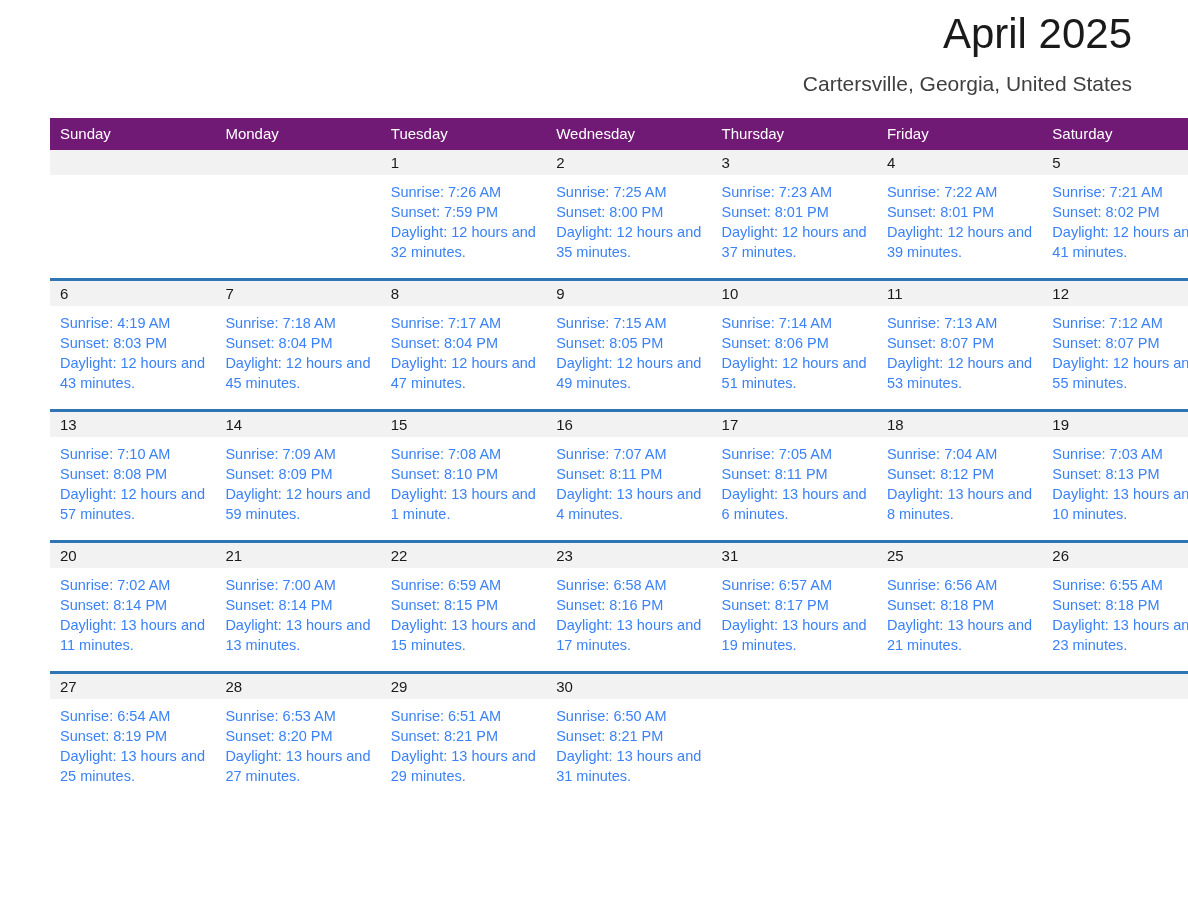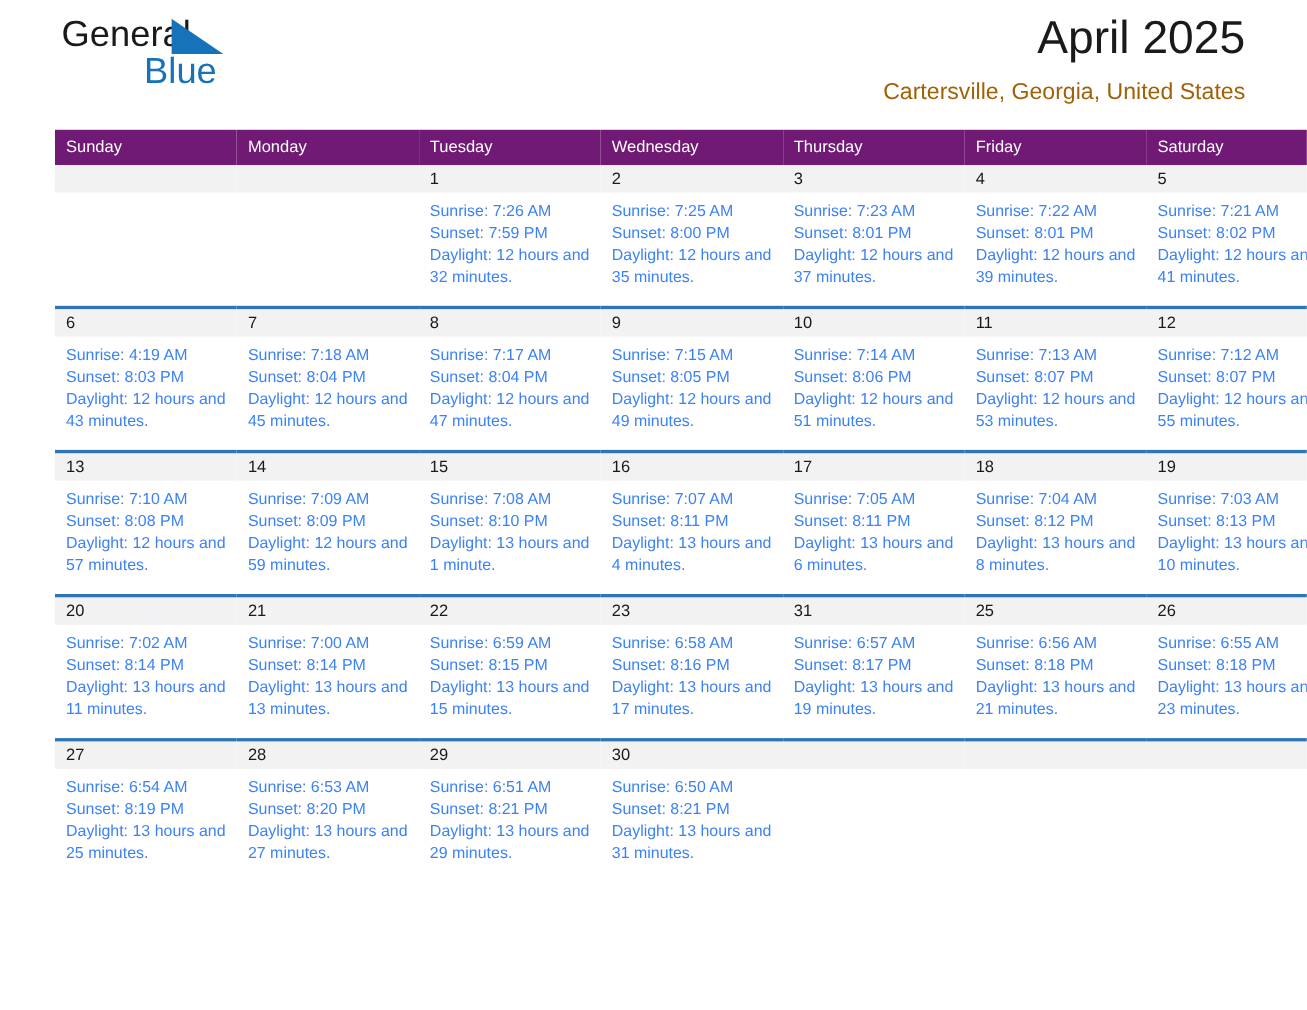--- a/index.html
+++ b/index.html
@@ -69,21 +69,21 @@
     text-align: right;
   }
   .month-title {
     font-size: 42px;
     color: #1a1a1a;
     line-height: 56px;
     white-space: nowrap;
   }
   .location {
     font-size: 21px;
-    color: #a16207;
+    color: #404040;
     line-height: 28px;
     margin-top: 8px;
     white-space: nowrap;
   }
 
   
   .calendar {
     width: 1088px;
     border-collapse: collapse;
     table-layout: fixed;
@@ -139,25 +139,20 @@
   .details .daylight {
     white-space: normal;
   }
 </style>
 </head>
 <body>
 
 <div class="page">
 
   <div class="top">
-    <div class="logo">
-      <span class="logo-general">General</span>
-      <span class="logo-tri"></span>
-      <span class="logo-blue">Blue</span>
-    </div>
     <div class="title-block">
       <div class="month-title">April 2025</div>
       <div class="location">Cartersville, Georgia, United States</div>
     </div>
   </div>
 
   <table class="calendar">
     <thead>
       <tr>
         <th>Sunday</th>

